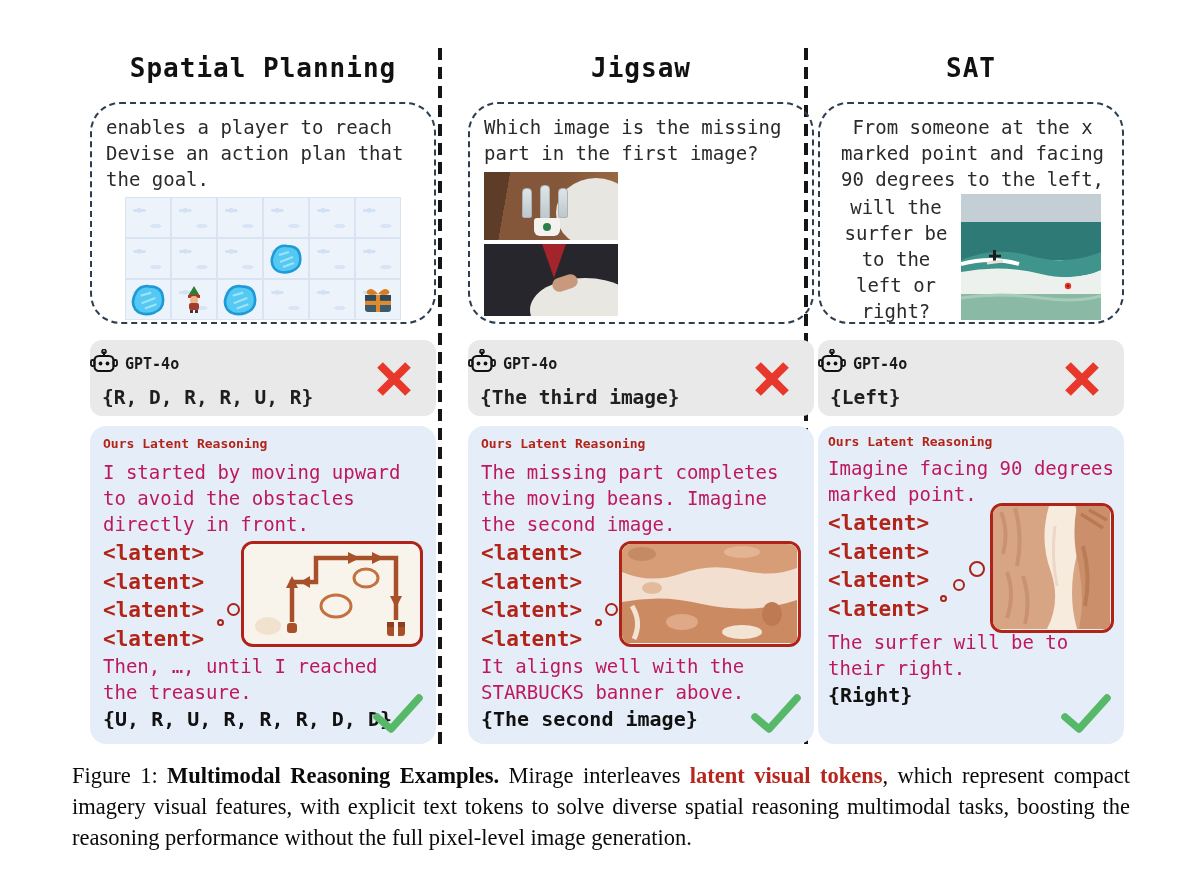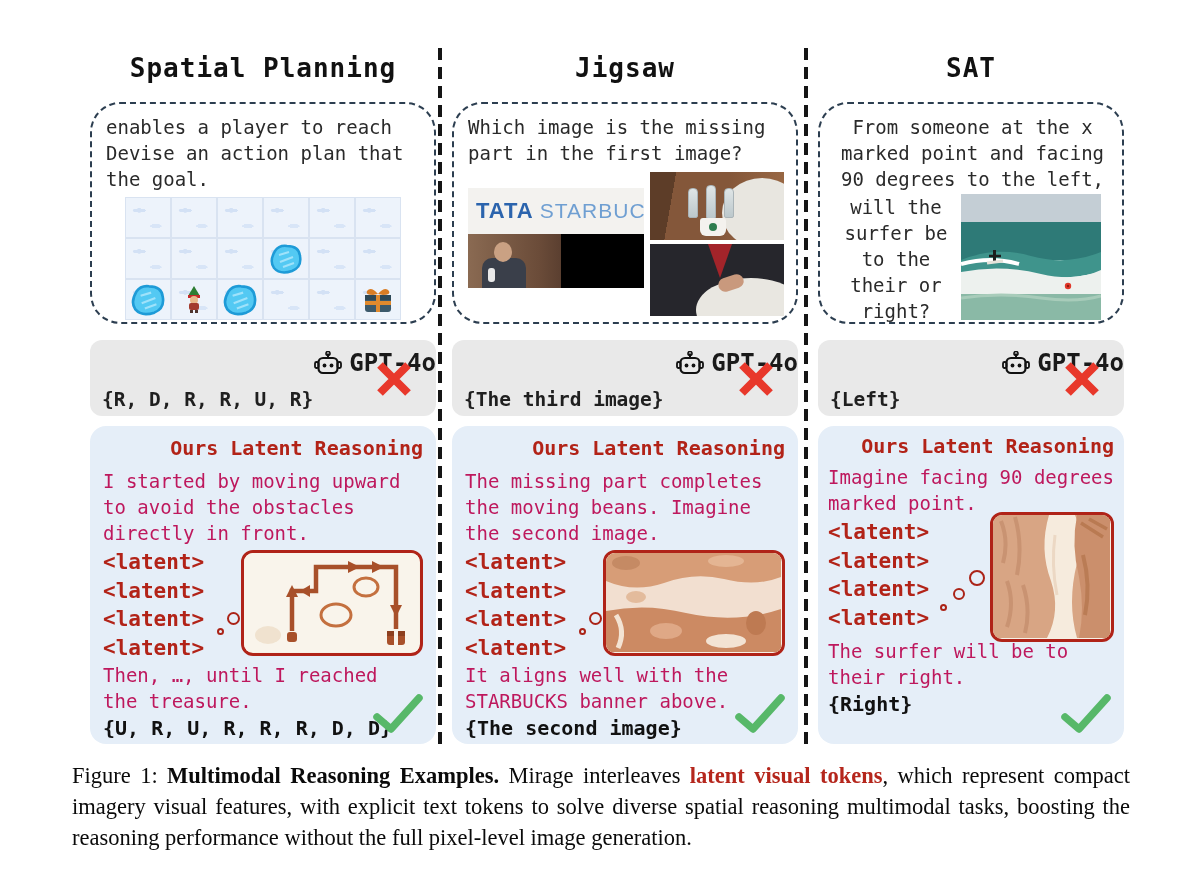--- a/index.html
+++ b/index.html
@@ -2,21 +2,21 @@
 <html><head>
 <meta charset="utf-8">
 <style>
   * { margin:0; padding:0; box-sizing:border-box; }
   body { background:#ffffff; width:1200px; height:884px; position:relative;
          font-family:"DejaVu Sans Mono", monospace; }
   .page { position:absolute; inset:0; background:#fff; overflow:hidden; }
 
   .col { position:absolute; top:50px; }
   .col1 { left:90px;  width:346px; }
-  .col2 { left:452px; width:346px; }
+  .col2 { left:468px; width:346px; }
   .col3 { left:818px; width:306px; }
 
   .col-title { text-align:center; font-size:26px; font-weight:bold; color:#111;
                height:36px; line-height:36px; letter-spacing:1px; }
 
   .divider { position:absolute; top:48px; height:700px; width:4px;
              background:repeating-linear-gradient(to bottom,#151515 0 12px,transparent 12px 19px); }
   .div1 { left:438px; } .div2 { left:804px; }
 
   
@@ -70,30 +70,30 @@
   .jhand { position:absolute; right:40px; bottom:26px; width:26px; height:14px; border-radius:7px;
            background:#c9997d; transform:rotate(-18deg); }
 
   
   .satrow { display:flex; margin-top:2px; }
   .satlines { width:130px; }
 
   
   .gptbox { margin-top:16px; height:76px; background:#e9e9e9; border-radius:12px;
             position:relative; padding-top:9px; }
-  .gpthead { text-align:right; font-size:24px; font-weight:bold; color:#1a1a1a; }
+  .gpthead { text-align:left; font-size:15px; font-weight:bold; color:#1a1a1a; }
   .gpthead svg { vertical-align:-6px; margin-right:7px; }
   .gptans { font-size:19.5px; font-weight:bold; color:#1f1f1f; padding-left:12px; margin-top:11px;
             white-space:nowrap; }
   .cross { position:absolute; right:22px; top:19px; }
 
   
   .oursbox { margin-top:10px; height:318px; background:#e5eef8; border-radius:16px;
              padding:10px 13px; position:relative; }
-  .ourstitle { text-align:right; font-size:20px; font-weight:bold; color:#b22318; margin-bottom:8px; }
+  .ourstitle { text-align:left; font-size:13px; font-weight:bold; color:#b22318; margin-bottom:8px; }
   .rline { font-size:19px; line-height:26px; color:#be185d; white-space:nowrap; }
   .latsec { position:relative; height:114px; margin-top:2px; }
   .col3 .latsec { height:120px; }
   .lat { font-size:21px; font-weight:bold; color:#b22318; line-height:28.5px; white-space:nowrap; }
   .bub { position:absolute; border:2.5px solid #ab2317; border-radius:50%; background:transparent; }
   .limg { position:absolute; right:0; top:2px; border:3.5px solid #b02318; border-radius:12px;
           overflow:hidden; background:#f7f0e6; }
   .ansrow { font-size:20px; font-weight:bold; color:#111; margin-top:2px; white-space:nowrap; }
   .check { position:absolute; right:12px; bottom:10px; }
 
@@ -232,32 +232,20 @@
     </div>
   </section>
 
   <section class="col col2">
     <h2 class="col-title">Jigsaw</h2>
 
     <div class="qbox">
       <div class="qline">Which image is the missing</div>
       <div class="qline">part in the first image?</div>
       <div class="jrow">
-        <div class="jmain">
-          <div class="jbanner">
-            <span class="jtata">TATA</span>
-            <span class="jsbux">STARBUC</span>
-          </div>
-          <div class="jphoto">
-            <div class="jbody"></div>
-            <div class="jface"></div>
-            <div class="jmic"></div>
-            <div class="jblack"></div>
-          </div>
-        </div>
         <div class="jopts">
           <div class="jopt1">
             <div class="jchair1"></div>
             <div class="jbot jb1"></div>
             <div class="jbot jb2"></div>
             <div class="jbot jb3"></div>
             <div class="jmug"></div>
           </div>
           <div class="jopt2">
             <div class="jtie"></div>
@@ -327,21 +315,21 @@
 
     <div class="qbox" style="padding-left:11px;padding-right:8px;text-align:center;">
       <div class="qline">From someone at the x</div>
       <div class="qline">marked point and facing</div>
       <div class="qline">90 degrees to the left,</div>
       <div class="satrow">
         <div class="satlines">
           <div class="qline">will the</div>
           <div class="qline">surfer be</div>
           <div class="qline">to the</div>
-          <div class="qline">their or</div>
+          <div class="qline">left or</div>
           <div class="qline">right?</div>
         </div>
         <div>
           <svg width="140" height="126" viewBox="0 0 140 126">
               <rect width="140" height="28" fill="#c4ced5"></rect>
               <rect y="28" width="140" height="38" fill="#2e7a77"></rect>
               <path d="M0 66 Q35 52 70 62 Q105 72 140 58 V78 Q100 88 60 80 Q25 74 0 82 Z" fill="#3f948c"></path>
               <path d="M0 78 Q40 70 80 80 Q115 88 140 76 V100 H0 Z" fill="#edf1ee"></path>
               <path d="M0 70 Q30 62 58 70" stroke="#ffffff" stroke-width="4" fill="none"></path>
               <rect y="100" width="140" height="26" fill="#8ab9a6"></rect>

